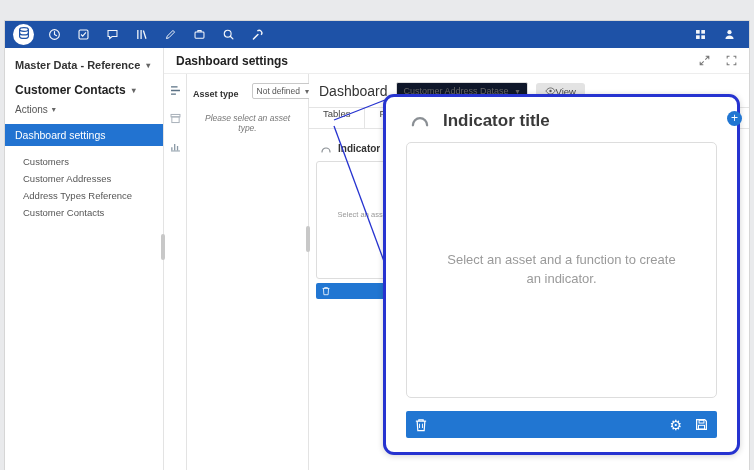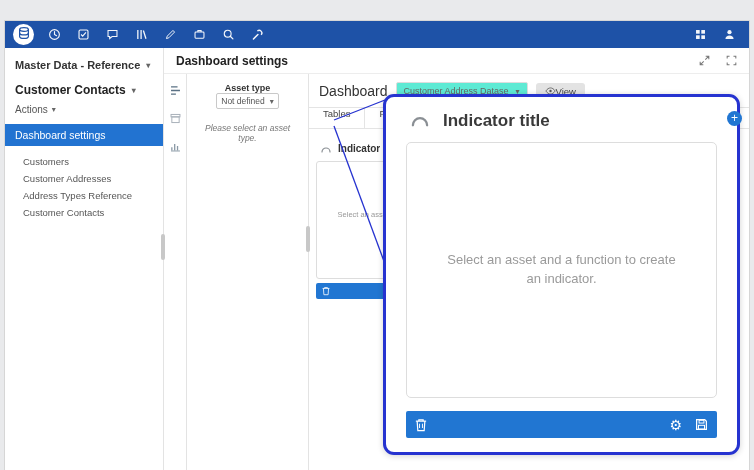--- a/index.html
+++ b/index.html
@@ -33,29 +33,29 @@
   .header-icons{margin-left:auto;display:flex;gap:16px;align-items:center;}
   .workspace{flex:1;display:flex;border-top:1px solid #ededed;min-height:0;}
 
   .iconstrip{width:22px;flex:none;display:flex;flex-direction:column;align-items:center;padding-top:9px;gap:13px;}
   .strip-icon{width:15px;height:15px;display:flex;align-items:center;justify-content:center;}
 
   .assets-panel{width:121px;flex:none;border-left:1px solid #e3e3e3;border-right:1px solid #e3e3e3;display:flex;flex-direction:column;background:#fff;}
   .assets-header{display:flex;align-items:center;gap:6px;padding:6px 8px;border-bottom:1px solid #ececec;}
   .assets-title{font-size:11px;font-weight:bold;color:#55606a;flex:1;}
   .assets-close{color:#777;font-size:11px;cursor:pointer;line-height:1;}
-  .asset-type-row{display:flex;align-items:center;padding:9px 6px 4px;flex-direction:column;}
+  .asset-type-row{display:flex;align-items:flex-end;gap:5px;padding:9px 6px 4px;}
   .asset-type-label{font-size:9px;font-weight:bold;color:#333;white-space:nowrap;}
-  .asset-type-select{border:1px solid #c9c9c9;border-radius:2px;background:#fff;font-size:8.5px;color:#555;padding:2px 4px;display:flex;gap:5px;align-items:center;cursor:pointer;white-space:nowrap;}
+  .asset-type-select{border:1px solid #c9c9c9;border-radius:2px;background:#fff;font-size:8.5px;color:#555;padding:2px 4px;display:flex;gap:5px;align-items:center;cursor:pointer;white-space:nowrap;margin-left:8px;}
   .assets-msg{font-style:italic;font-size:8.5px;color:#777;text-align:center;padding:10px 8px;}
 
   .canvas{flex:1;position:relative;background:#fff;min-width:0;display:flex;flex-direction:column;}
   .dash-bar{display:flex;align-items:center;gap:8px;padding:8px 10px 7px;}
   .dash-label{font-size:14px;color:#333;}
-  .dash-select{background:#5eead4;border:1px solid #ddd;border-radius:2px;padding:3px 7px;font-size:9px;color:#666;display:flex;align-items:center;gap:7px;cursor:pointer;white-space:nowrap;}
+  .dash-select{background:#0f172a;border:1px solid #ddd;border-radius:2px;padding:3px 7px;font-size:9px;color:#666;display:flex;align-items:center;gap:7px;cursor:pointer;white-space:nowrap;}
   .view-btn{background:#e3e3e3;border-radius:3px;padding:3px 9px;font-size:9.5px;color:#444;display:flex;align-items:center;cursor:pointer;}
 
   .tabs-row{display:flex;align-items:stretch;border-top:1px solid #e4e4e4;border-bottom:1px solid #e4e4e4;height:20px;}
   .tab{display:flex;align-items:flex-start;padding:0 14px;font-size:9.5px;color:#444;border-right:1px solid #e4e4e4;gap:8px;cursor:pointer;}
   .tab-close{font-size:9px;color:#888;line-height:1;}
   .tabs-plus{margin-left:auto;align-self:center;margin-right:7px;width:15px;height:15px;border-radius:50%;background:#2176d2;color:#fff;font-size:12px;line-height:14px;text-align:center;cursor:pointer;position:relative;z-index:6;}
 
   .small-widget{width:175px;margin:6px 0 0 7px;}
   .sw-header{display:flex;align-items:center;gap:6px;padding:4px 2px 4px 4px;}
   .sw-title{font-size:10px;font-weight:bold;color:#333;white-space:nowrap;overflow:hidden;}

